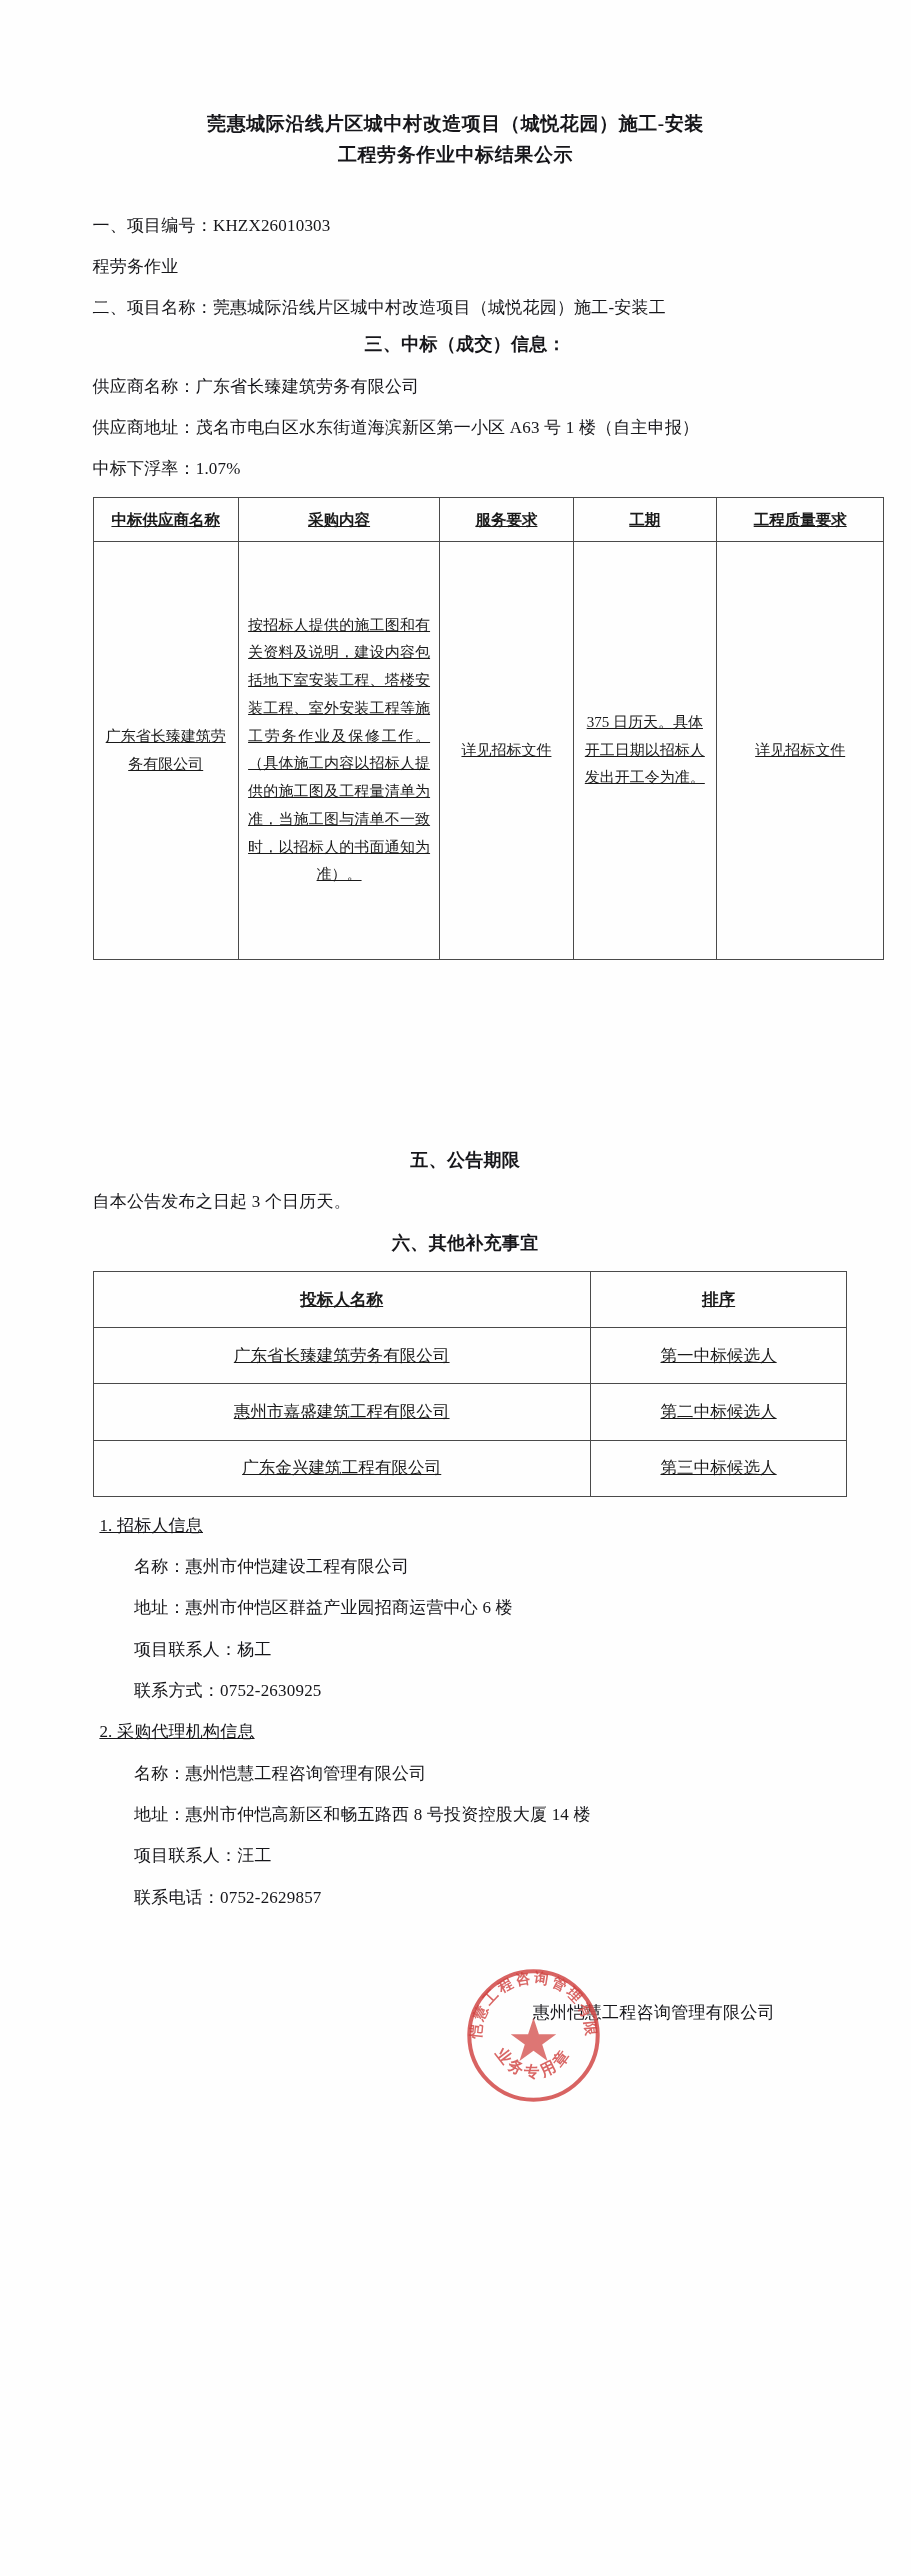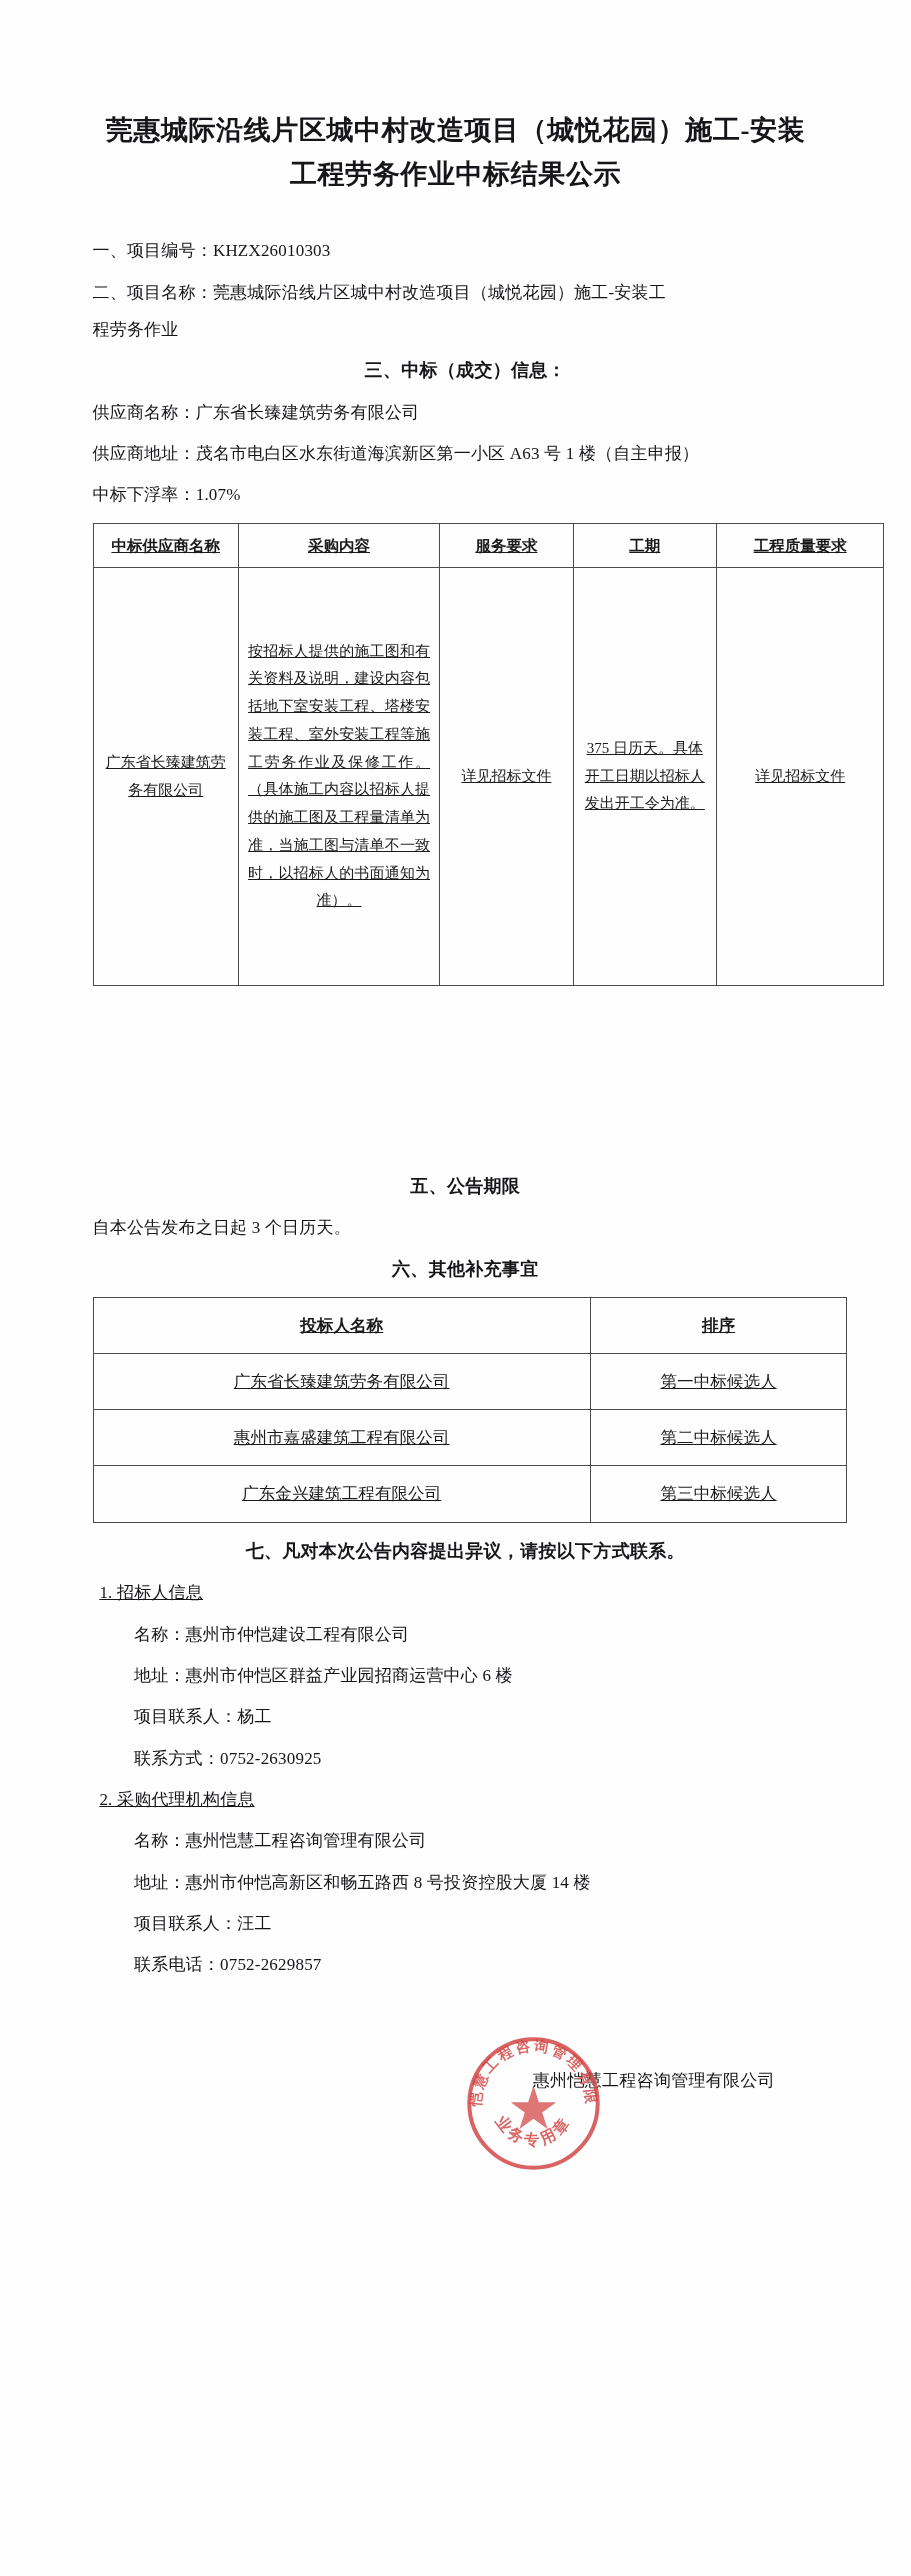--- a/index.html
+++ b/index.html
@@ -31,21 +31,21 @@
   .content {
     position: relative;
     padding: 109px 73px 0 73px;
     box-sizing: border-box;
     color: #16161a;
   }
 
   
   .doc-title {
     text-align: center;
-    font-size: 27px;
+    font-size: 19px;
     font-weight: bold;
     line-height: 1.62;
     letter-spacing: 0.6px;
     margin: 0 0 41px 0;
     padding: 0 17px;
     font-family: "Liberation Serif", "DejaVu Serif", serif;
   }
 
   
   .sec-head {
@@ -158,22 +158,22 @@
   <div class="sheet">
     <div class="content">
 
       <h1 class="doc-title">
         <span>莞惠城际沿线片区城中村改造项目（城悦花园）施工-安装</span><br>
         <span>工程劳务作业中标结果公示</span>
       </h1>
 
       <p class="para">一、项目编号：KHZX26010303</p>
 
+      <p class="para">程劳务作业</p>
       <p class="para tight">二、项目名称：莞惠城际沿线片区城中村改造项目（城悦花园）施工-安装工</p>
-      <p class="para">程劳务作业</p>
 
       <p class="sec-head">三、中标（成交）信息：</p>
       <p class="para">供应商名称：广东省长臻建筑劳务有限公司</p>
       <p class="para">供应商地址：茂名市电白区水东街道海滨新区第一小区 A63 号 1 楼（自主申报）</p>
       <p class="para">中标下浮率：1.07%</p>
 
 
       <table class="doc-table main-table">
         <thead>
           <tr>
@@ -218,21 +218,20 @@
             <td>惠州市嘉盛建筑工程有限公司</td>
             <td>第二中标候选人</td>
           </tr>
           <tr>
             <td>广东金兴建筑工程有限公司</td>
             <td>第三中标候选人</td>
           </tr>
         </tbody>
       </table>
 
-      <p class="sec-head">七、凡对本次公告内容提出异议，请按以下方式联系。</p>
 
       <p class="para sub1">1. 招标人信息</p>
       <p class="para sub2">名称：惠州市仲恺建设工程有限公司</p>
       <p class="para sub2">地址：惠州市仲恺区群益产业园招商运营中心 6 楼</p>
       <p class="para sub2">项目联系人：杨工</p>
       <p class="para sub2">联系方式：0752-2630925</p>
 
       <p class="para sub1">2. 采购代理机构信息</p>
       <p class="para sub2">名称：惠州恺慧工程咨询管理有限公司</p>
       <p class="para sub2">地址：惠州市仲恺高新区和畅五路西 8 号投资控股大厦 14 楼</p>

